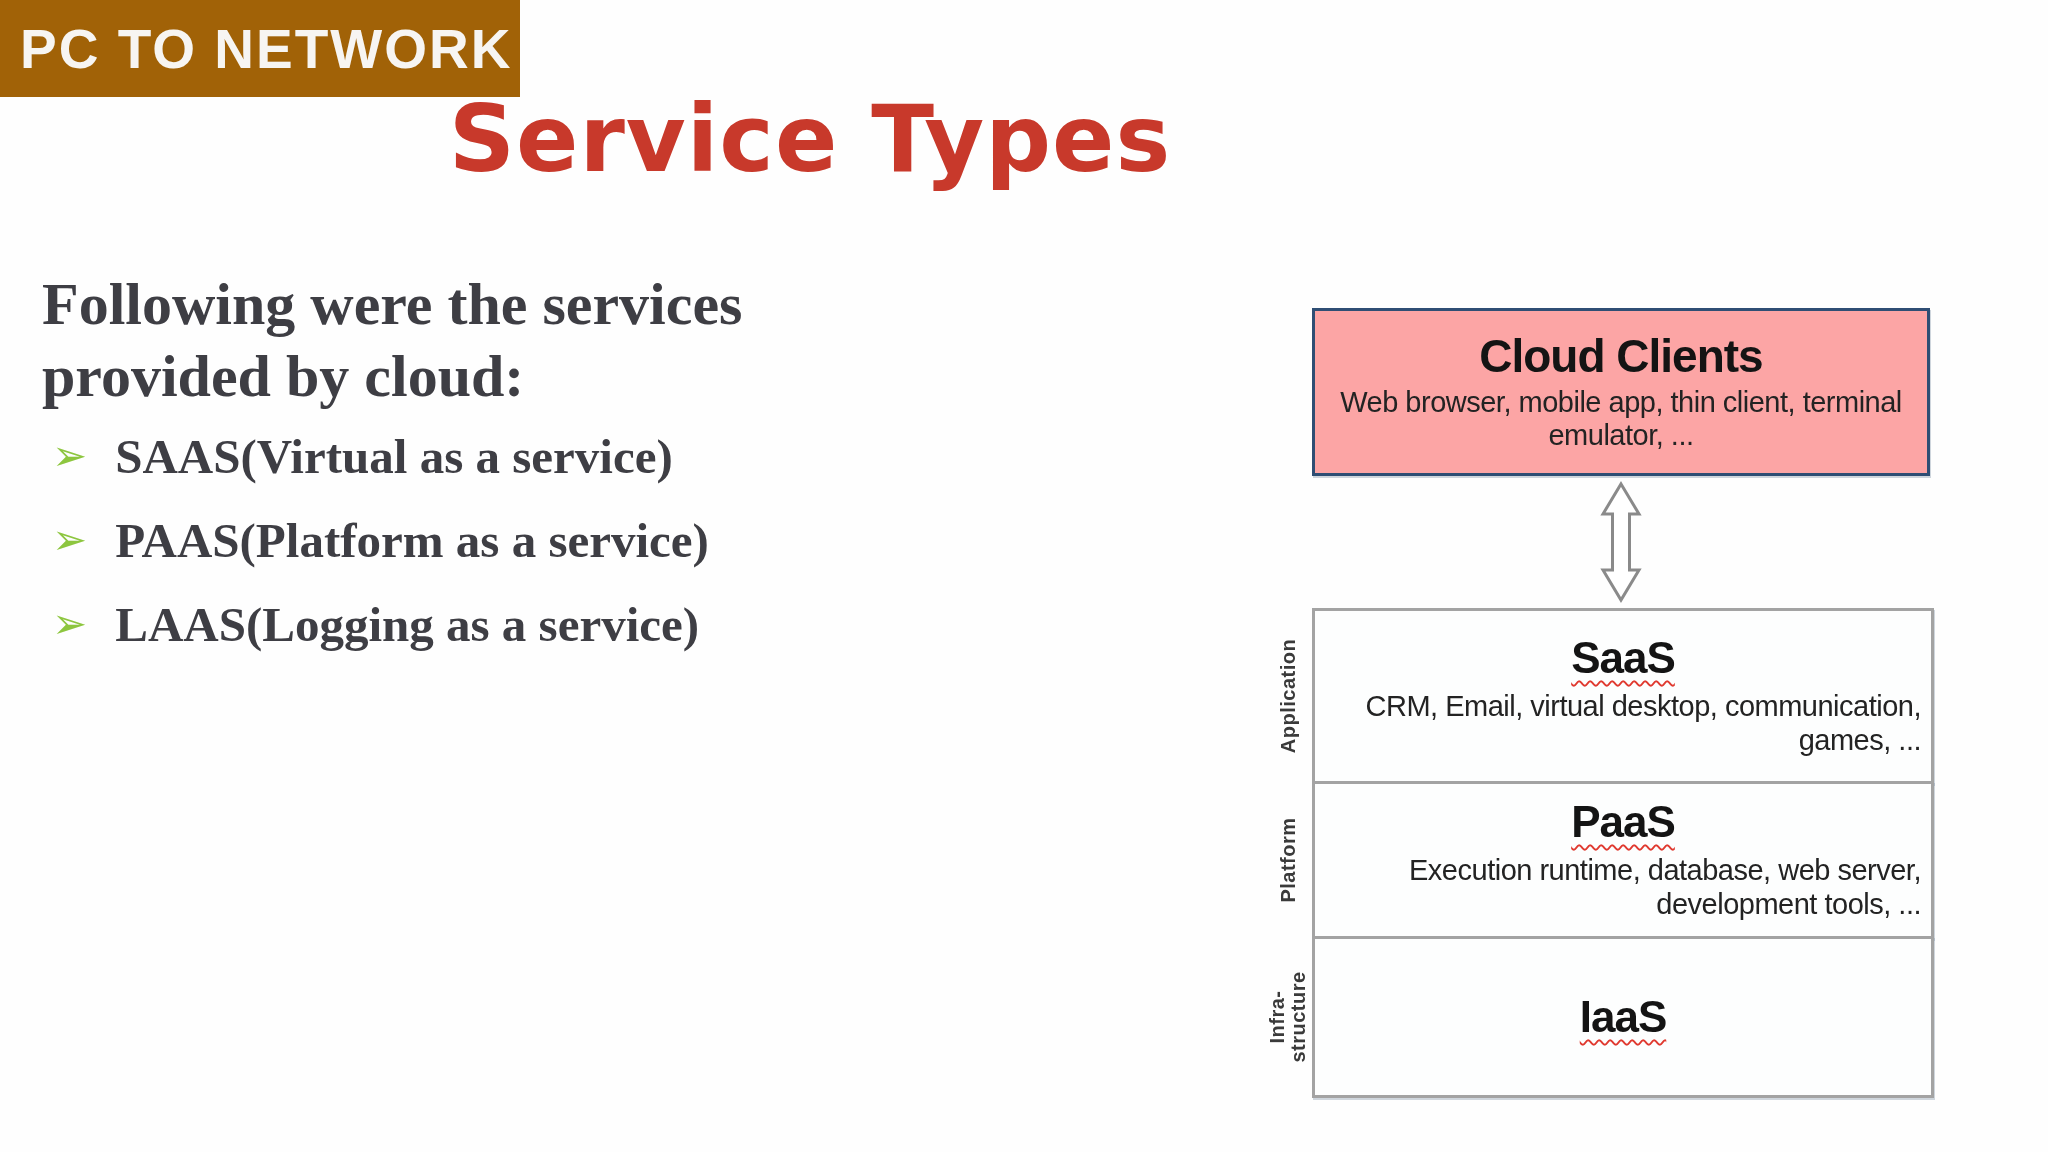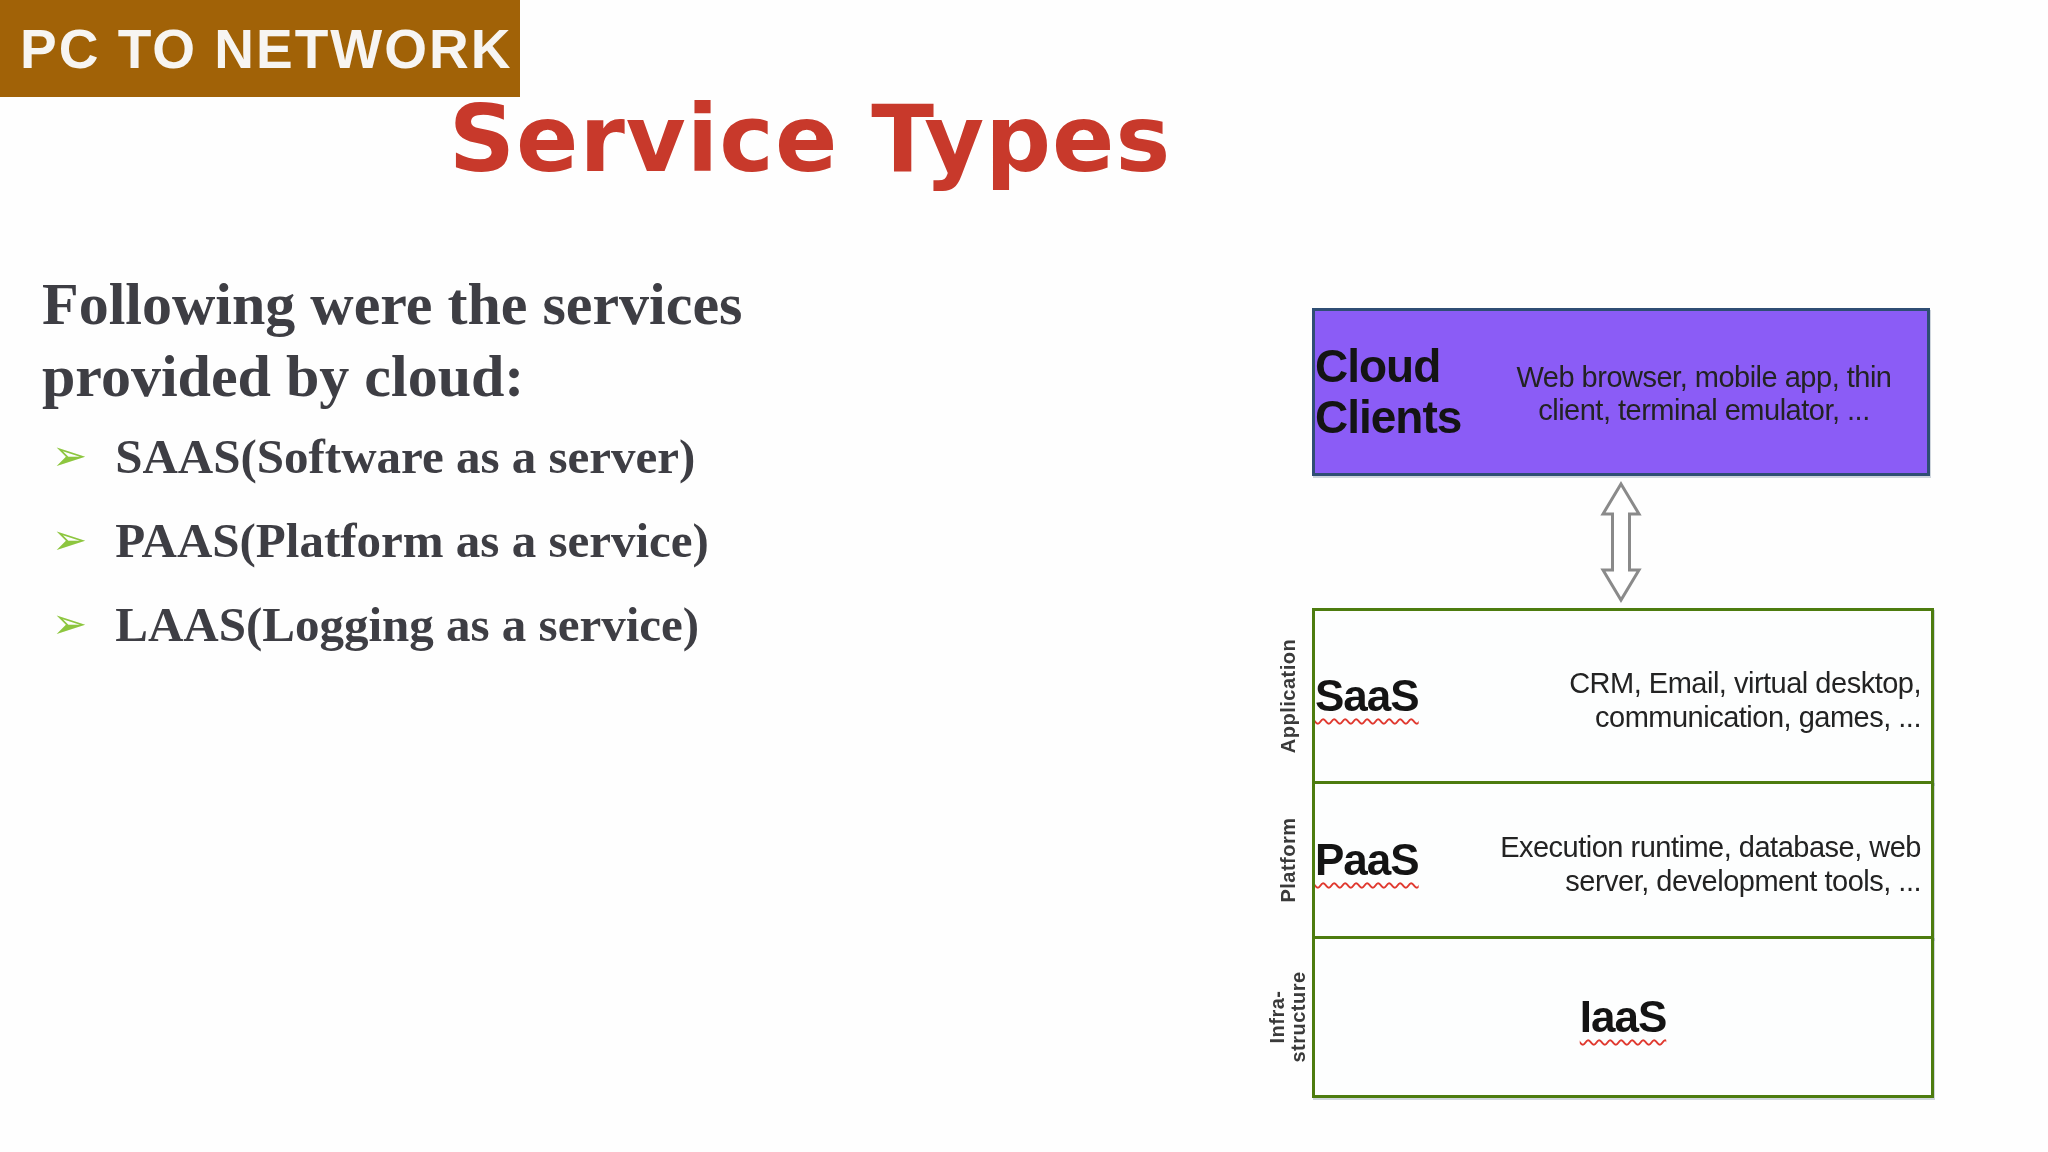--- a/index.html
+++ b/index.html
@@ -49,22 +49,22 @@
   .bullet-text{
     font-family:"Liberation Serif", serif;font-weight:bold;
     color:#3E3E44;font-size:49px;white-space:nowrap;
   }
   .bullets li.gap{margin-top:10px;}
 
   
   .diagram{position:absolute;left:1264px;top:308px;width:670px;}
   .cloud-box{
     margin-left:48px;width:618px;height:168px;box-sizing:border-box;
-    border:3px solid #2F4E74;background:#8b5cf6;
-    display:flex;flex-direction:row;align-items:center;justify-content:center;
+    border:3px solid #2F4E74;background:#fca5a5;
+    display:flex;flex-direction:column;align-items:center;justify-content:center;
     box-shadow:1px 2px 0 rgba(120,140,160,.35);
   }
   .box-title{
     color:#141414;font-size:46px;font-weight:600;line-height:1.1;
     font-family:"Liberation Sans", sans-serif;letter-spacing:-1px;
   }
   .box-desc{
     color:#232323;font-size:29px;line-height:1.15;text-align:center;
     padding:4px 14px 0 14px;letter-spacing:-0.5px;
   }
@@ -77,22 +77,22 @@
   .layer-row:first-child{margin-top:0;}
   .side-cell{flex:0 0 48px;position:relative;}
   .side-label{
     position:absolute;left:50%;top:50%;
     transform:translate(-50%,-50%) rotate(-90deg);
     font-size:20px;font-weight:bold;color:#3A3A3A;text-align:center;
     line-height:1.05;letter-spacing:0.5px;width:200px;
   }
   .side-label.narrow{width:96px;}
   .layer-box{
-    flex:1;box-sizing:border-box;border:3px solid #4d7c0f;background:#fdfefe;
-    display:flex;align-items:center;justify-content:center;
+    flex:1;box-sizing:border-box;border:3px solid #a3a3a3;background:#fdfefe;
+    display:flex;flex-direction:column;align-items:center;justify-content:center;
     box-shadow:1px 2px 0 rgba(120,140,160,.35);
   }
   .layer-row.h1 .layer-box{height:176px;}
   .layer-row.h2 .layer-box{height:158px;}
   .layer-row.h3 .layer-box{height:162px;}
   .layer-title{
     color:#141414;font-size:44px;font-weight:600;line-height:1.05;
     letter-spacing:-1px;
     text-decoration-line:underline;text-decoration-style:wavy;
     text-decoration-color:#E0392F;text-decoration-thickness:2px;
@@ -116,21 +116,21 @@
   <div class="slide-title">Service Types</div>
 
   <div class="heading">
     <div class="line1">Following were the services</div>
     <div class="line2">provided by cloud:</div>
   </div>
 
   <ul class="bullets">
     <li>
       <span class="bullet-glyph">➢</span>
-      <span class="bullet-text">SAAS(Software as a server)</span>
+      <span class="bullet-text">SAAS(Virtual as a service)</span>
     </li>
     <li>
       <span class="bullet-glyph">➢</span>
       <span class="bullet-text">PAAS(Platform as a service)</span>
     </li>
     <li class="gap">
       <span class="bullet-glyph">➢</span>
       <span class="bullet-text">LAAS(Logging as a service)</span>
     </li>
   </ul>

